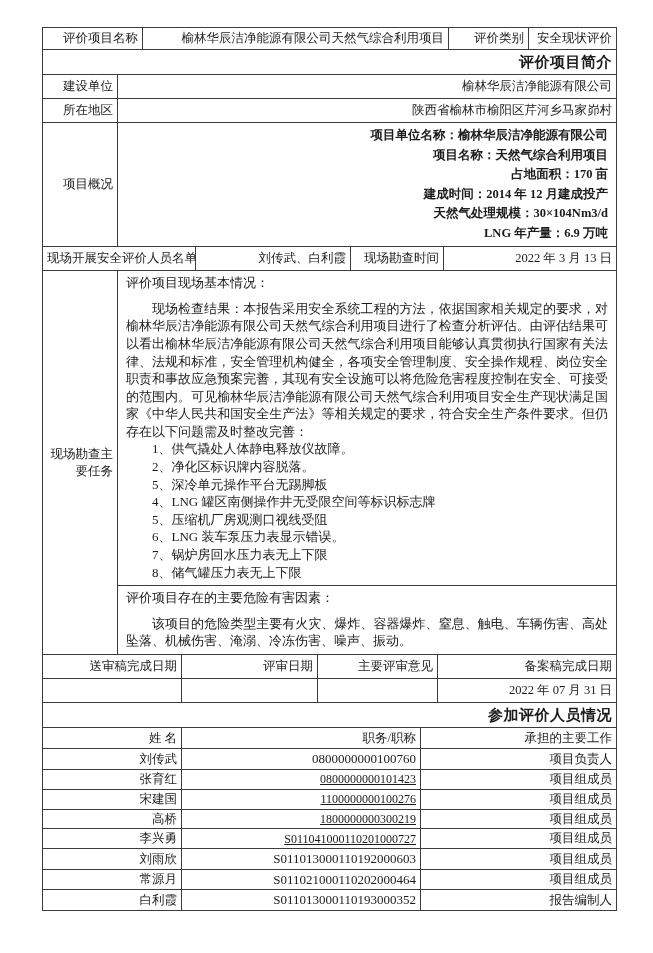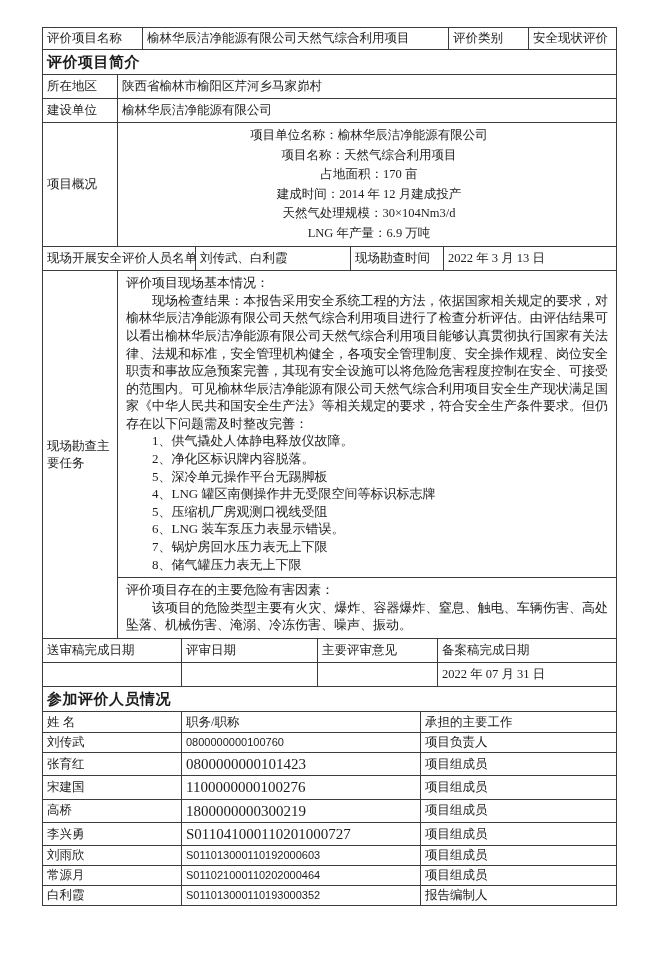--- a/index.html
+++ b/index.html
@@ -12,44 +12,44 @@
   }
   .sheet { position: relative; padding: 28px 0 0 42px; width: 653px; }
   table {
     border-collapse: collapse;
     table-layout: fixed;
     width: 574px;
     margin-top: -1px;
   }
   td {
     border: 1px solid #3c3c3c;
-    text-align: left;
+    text-align: right;
     vertical-align: middle;
     font-size: 12.5px;
     line-height: 1.35;
     padding: 2px 4px;
     overflow: hidden;
   }
   .sec-title {
     font-weight: bold;
     font-size: 15px;
     height: 23px;
     letter-spacing: 0.5px;
   }
   .h20 { height: 21px; }
   .h23 { height: 24px; }
-  .lefttext { text-align: center; padding: 3px 8px; }
+  .lefttext { text-align: right; padding: 3px 8px; font-weight: bold; }
   .overview-line { line-height: 19.5px; white-space: nowrap; padding-left: 4px; }
   .bigcell { text-align: left; font-size: 13px; line-height: 17.6px; padding: 3px 8px 4px 8px; vertical-align: top; }
-  .para { text-indent: 2em; text-align: justify; }
+  .para { text-indent: 2em; text-align: justify; margin-top: 8px; }
   .issue { padding-left: 2em; white-space: nowrap; }
   .label-col { font-size: 12.5px; }
   .p-row td { height: 18px; padding: 1px 4px; }
-  .cert.sm { font-size: 11px; font-family: Liberation Sans, sans-serif; }
-  .cert.lg { font-size: 15px; font-family: "Liberation Serif", serif; }
+  .cert.sm { font-size: 13px; font-family: Liberation Serif, serif; }
+  .cert.lg { font-size: 12px; font-family: "Liberation Serif", serif; text-decoration: underline; }
   .nowrap { white-space: nowrap; }
 </style>
 </head>
 <body>
 
 <div class="sheet">
 
   <table>
     <colgroup>
         <col style="width:100px">
@@ -70,26 +70,26 @@
   <table>
     <colgroup>
         <col style="width:75px">
         <col style="width:499px">
       </colgroup>
     <tbody>
         <tr>
       <td colspan="2" class="sec-title">评价项目简介</td>
     </tr>
     <tr>
+      <td class="h23 label-col">建设单位</td>
+      <td class="h23">榆林华辰洁净能源有限公司</td>
+    </tr>
+    <tr>
       <td class="h23 label-col">所在地区</td>
       <td class="h23">陕西省榆林市榆阳区芹河乡马家峁村</td>
-    </tr>
-    <tr>
-      <td class="h23 label-col">建设单位</td>
-      <td class="h23">榆林华辰洁净能源有限公司</td>
     </tr>
     <tr>
       <td class="label-col">项目概况</td>
       <td class="lefttext">
         <div class="overview-line">项目单位名称：榆林华辰洁净能源有限公司</div>
         <div class="overview-line">项目名称：天然气综合利用项目</div>
         <div class="overview-line">占地面积：170 亩</div>
         <div class="overview-line">建成时间：2014 年 12 月建成投产</div>
         <div class="overview-line">天然气处理规模：30×104Nm3/d</div>
         <div class="overview-line">LNG 年产量：6.9 万吨</div>

